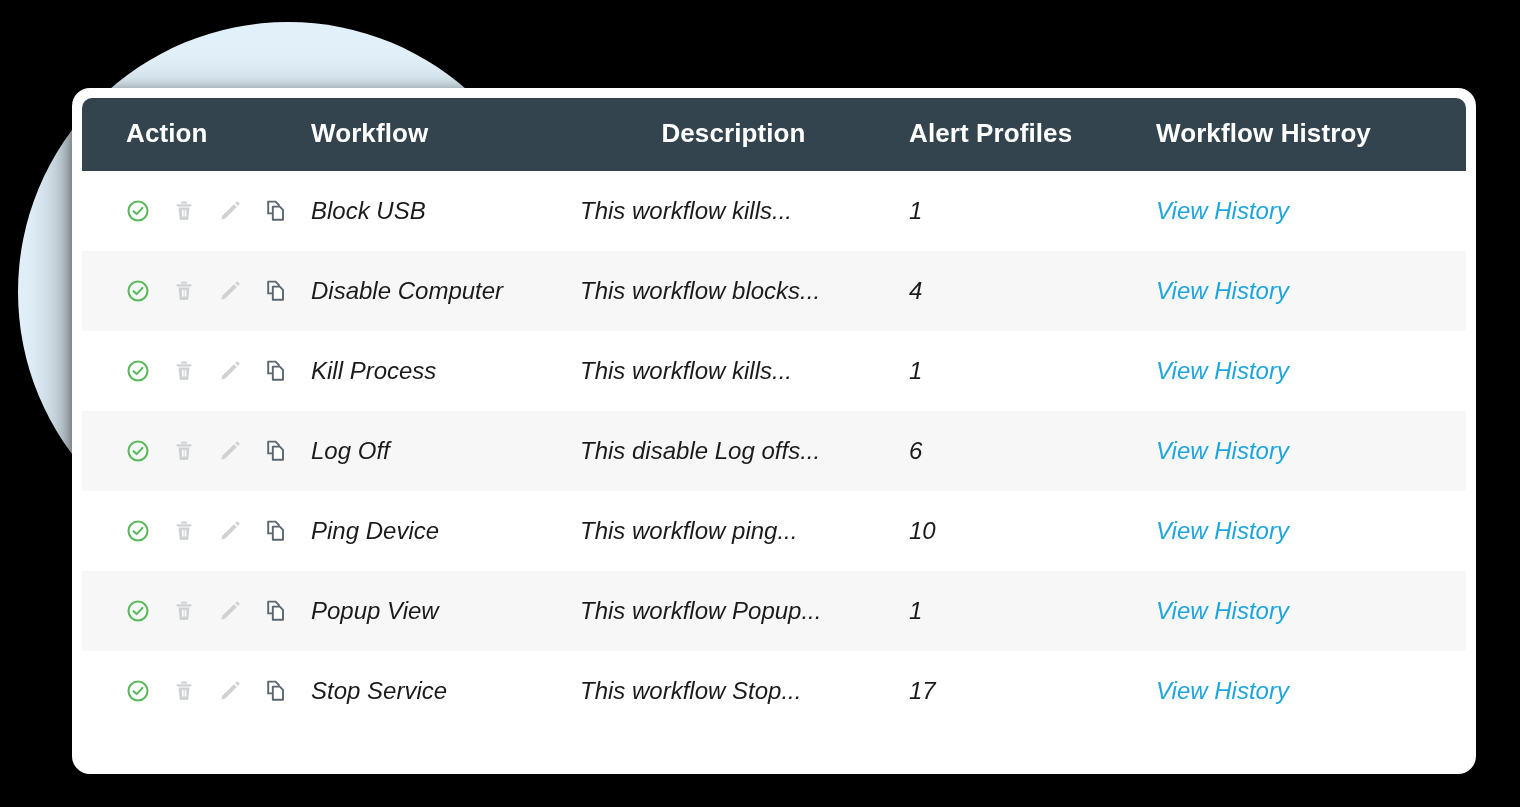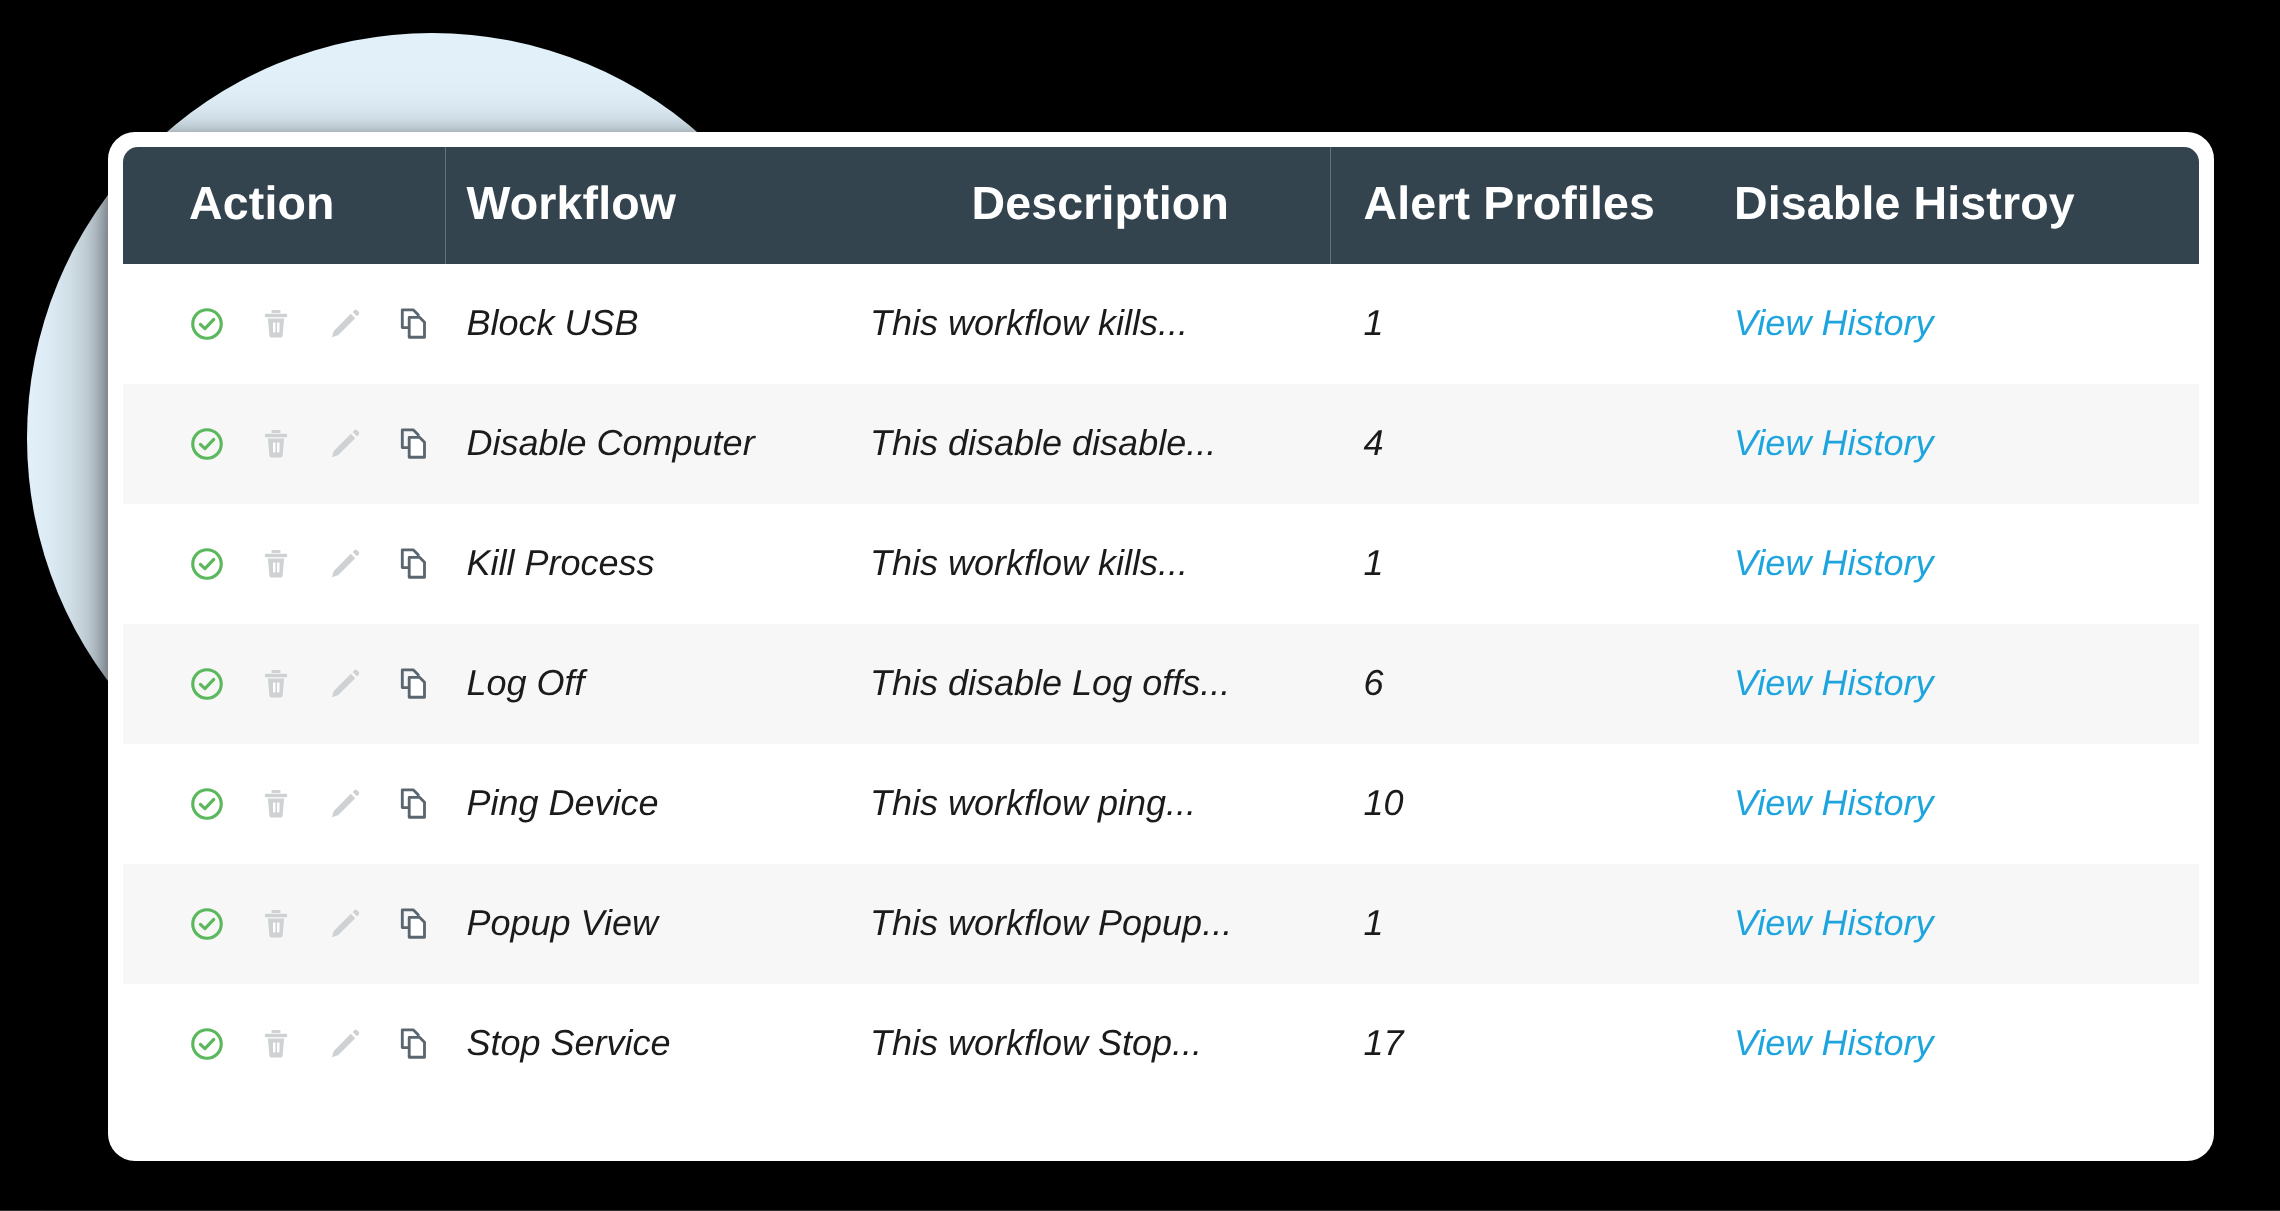--- a/index.html
+++ b/index.html
@@ -61,21 +61,21 @@
   table.wf-table {
     width: 100%;
     border-collapse: collapse;
     table-layout: fixed;
   }
   thead tr {
     background: #33444e;
   }
   thead th {
     color: #ffffff;
-    font-size: 31px;
+    font-size: 26px;
     font-weight: bold;
     text-align: left;
     padding: 20px 0 22px 0;
     letter-spacing: 0.1px;
   }
   tbody td {
     font-size: 24px;
     color: #1b1b1b;
     padding: 0;
     height: 80px;
@@ -147,21 +147,21 @@
           <col class="col-desc">
           <col class="col-alerts">
           <col class="col-hist">
         </colgroup>
         <thead>
           <tr>
             <th class="pad-action">Action</th>
             <th class="pad-wf">Workflow</th>
             <th class="pad-desc">Description</th>
             <th class="pad-alerts">Alert Profiles</th>
-            <th class="pad-hist">Disable Histroy</th>
+            <th class="pad-hist">Workflow Histroy</th>
           </tr>
         </thead>
         <tbody id="tbody">
             <tr class="row-odd">
               <td>
                 <div class="actions">
                   <span class="icon-btn" style="color: rgb(92, 184, 92);">
                     <svg width="24" height="24">
                       <use href="#sym-check-circle"></use>
                     </svg>
@@ -207,21 +207,21 @@
                     </svg>
                   </span>
                   <span class="icon-btn" style="color: rgb(90, 102, 112);">
                     <svg width="24" height="24">
                       <use href="#sym-copy"></use>
                     </svg>
                   </span>
                 </div>
               </td>
               <td><span class="wf-name">Disable Computer</span></td>
-              <td><span class="wf-desc">This disable disable...</span></td>
+              <td><span class="wf-desc">This workflow blocks...</span></td>
               <td><span class="alert-count">4</span></td>
               <td><a class="hist-link" style="color: rgb(31, 165, 221);">View History</a></td>
             </tr>
             <tr class="row-odd">
               <td>
                 <div class="actions">
                   <span class="icon-btn" style="color: rgb(92, 184, 92);">
                     <svg width="24" height="24">
                       <use href="#sym-check-circle"></use>
                     </svg>

